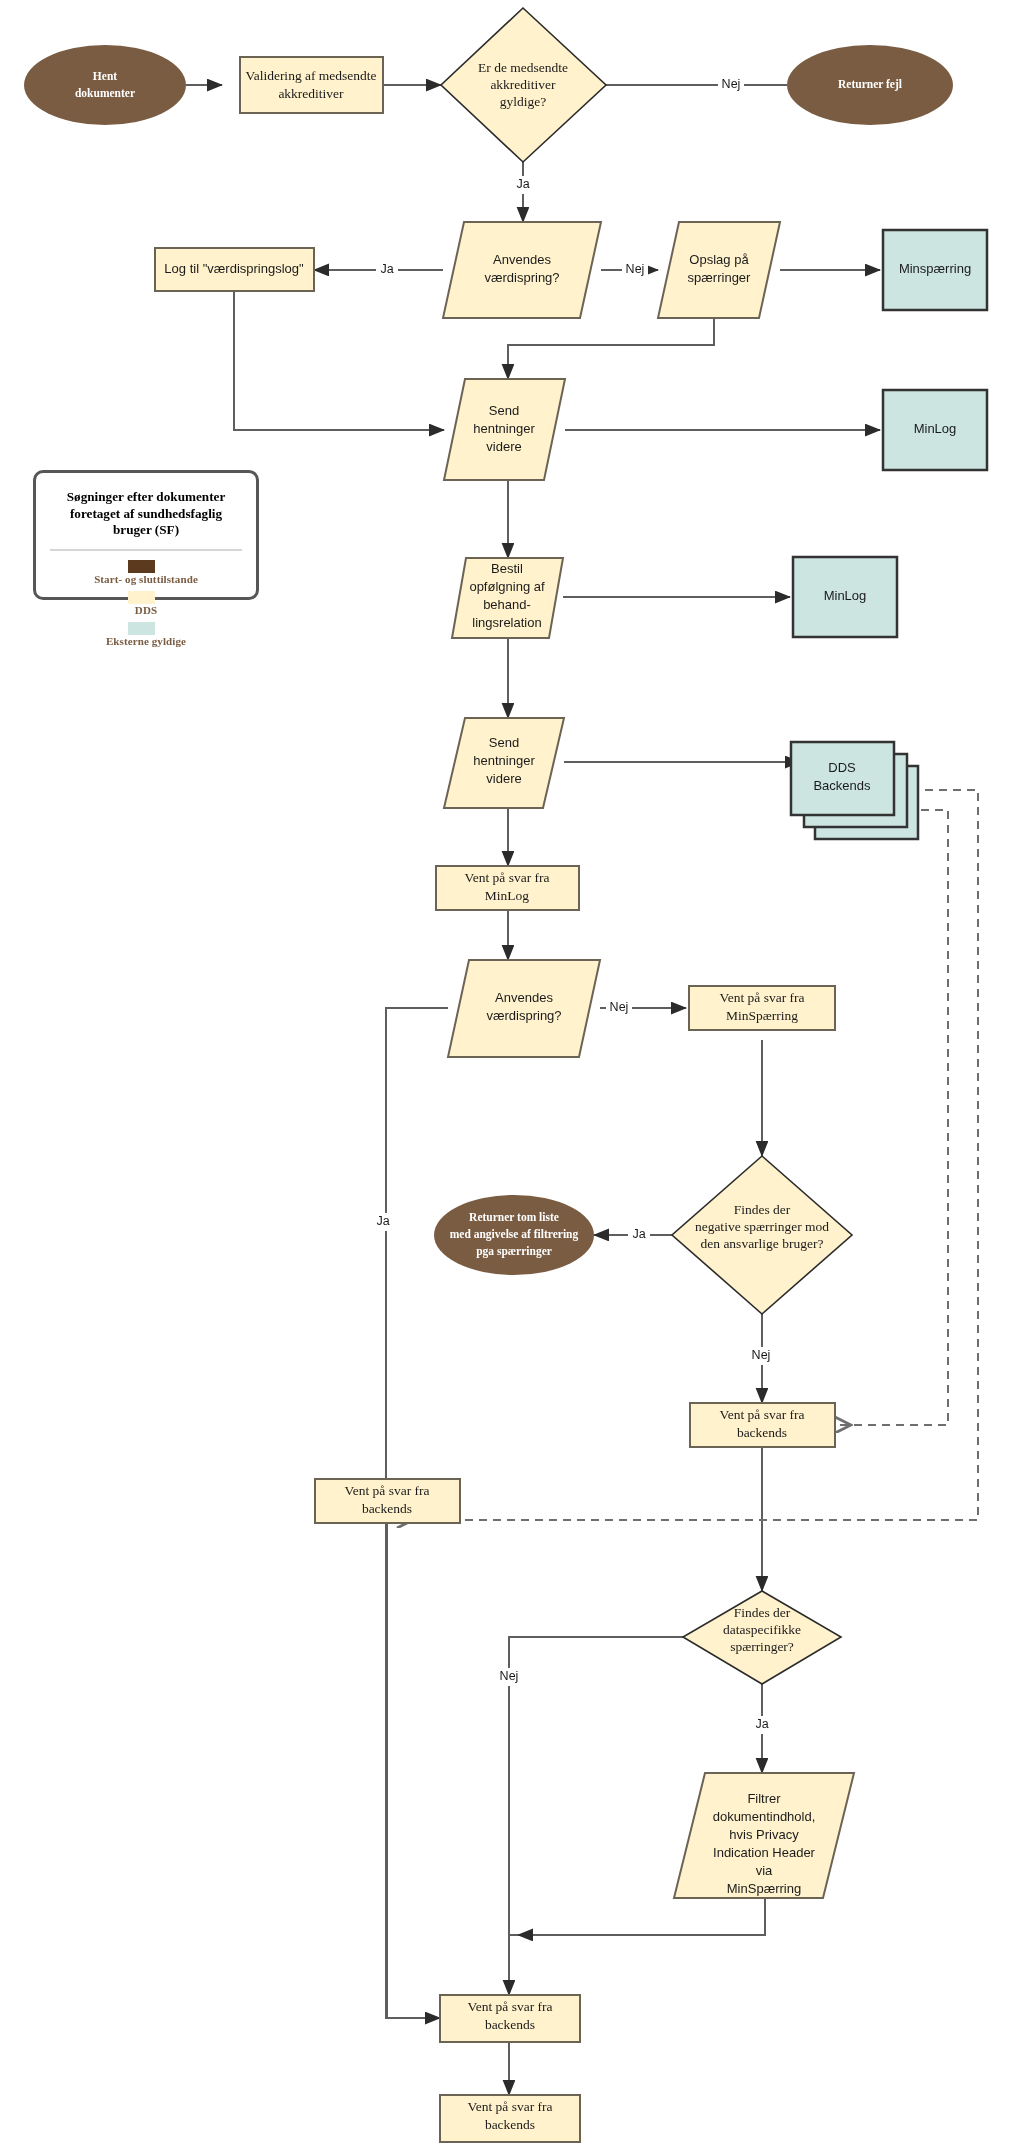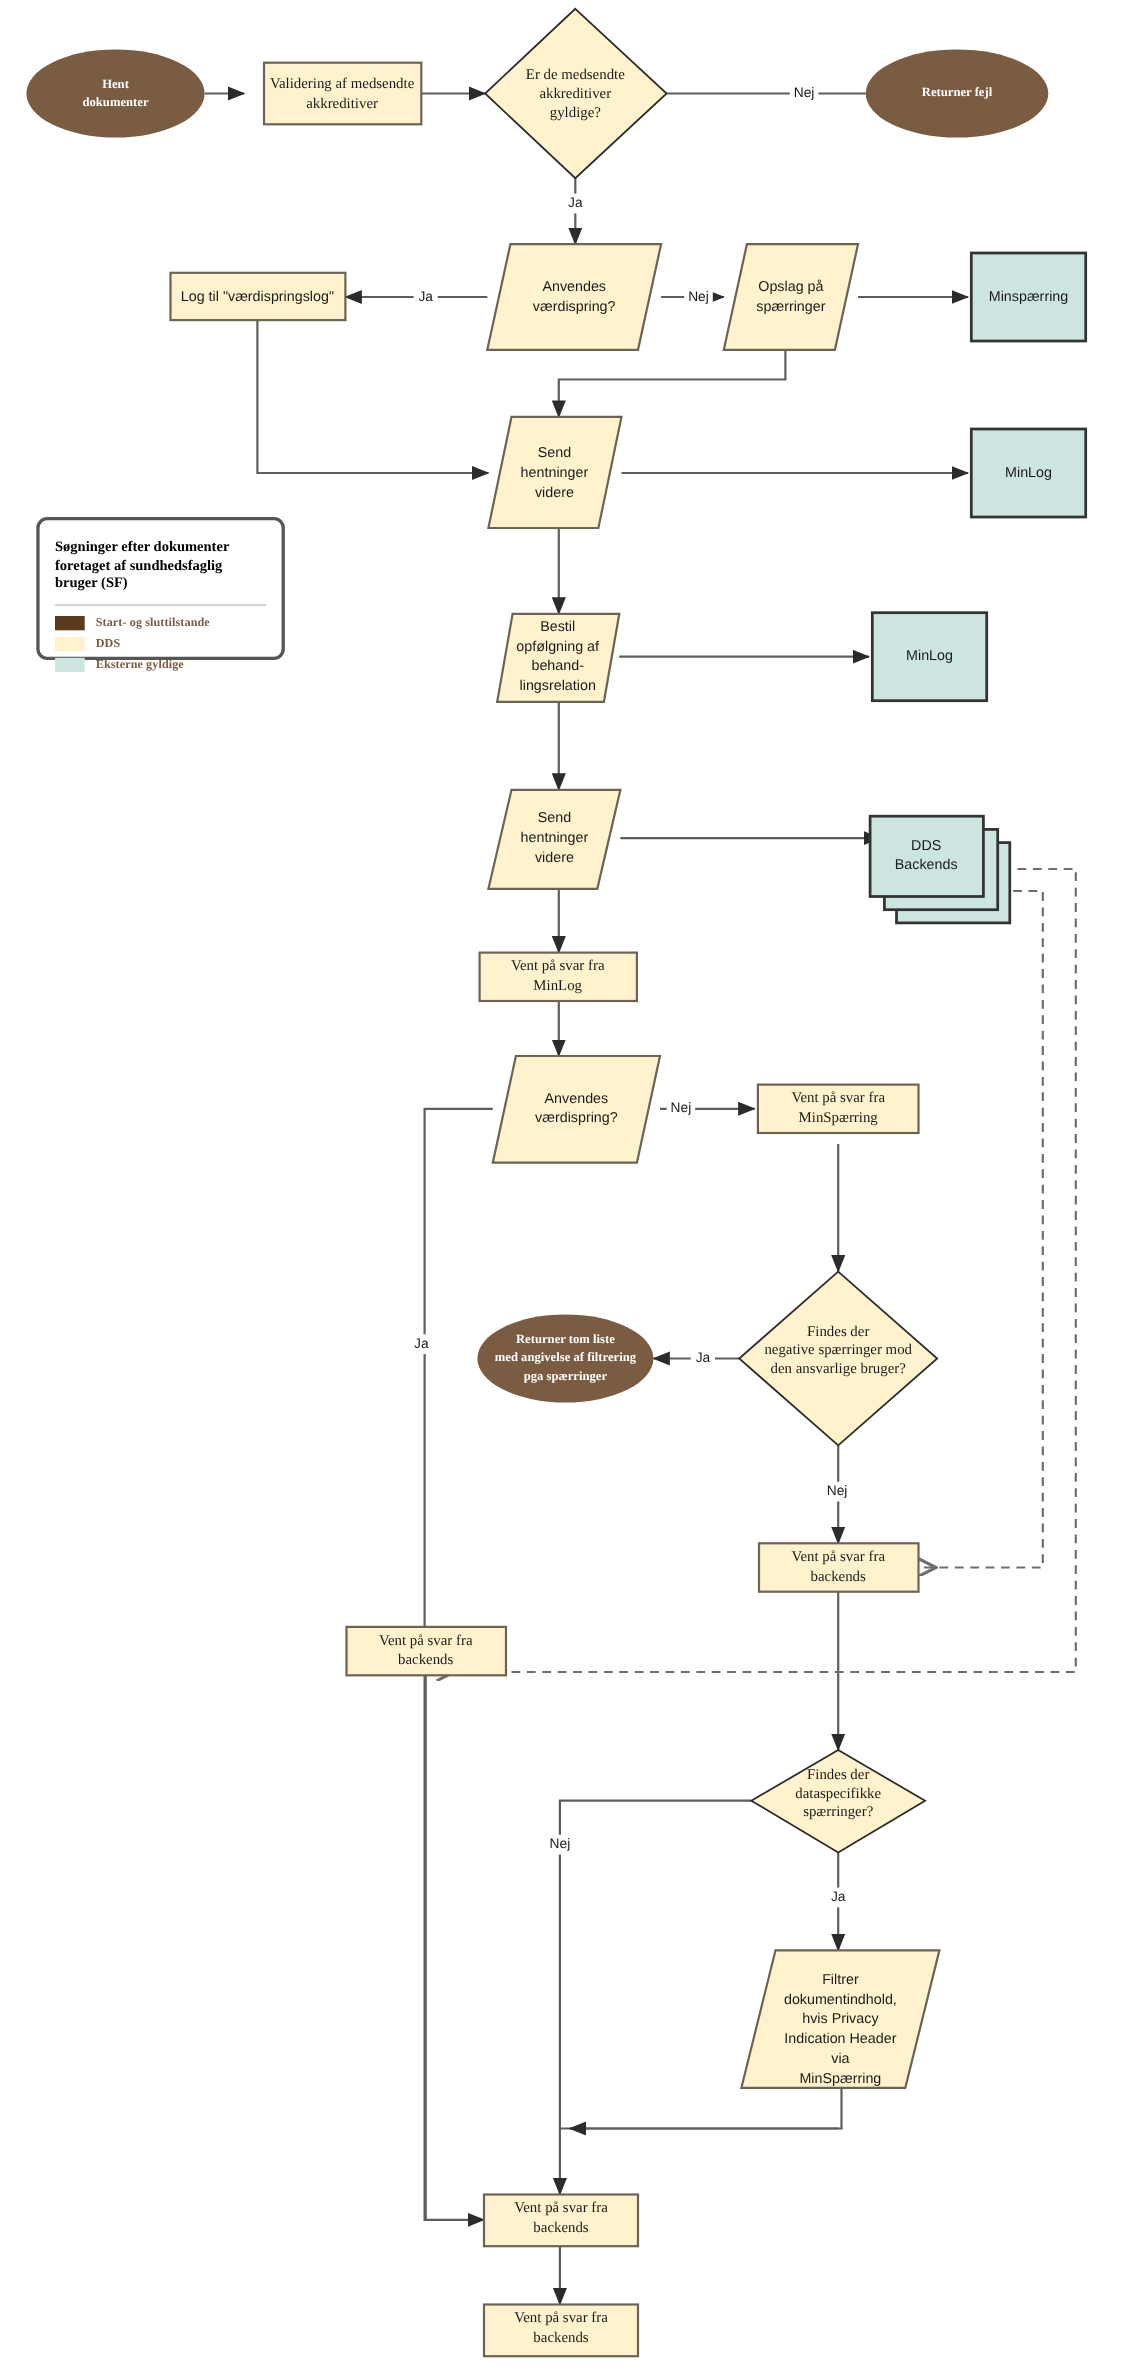--- a/index.html
+++ b/index.html
@@ -26,24 +26,24 @@
   .lbl-term{font-family:"Liberation Serif", serif;font-size:11.5px;font-weight:bold;fill:#ffffff;}
   .lbl-edge{font-family:"Liberation Sans", sans-serif;font-size:12.5px;fill:#1b1b1b;}
   
   #legend-box{
     position:absolute;left:33px;top:470px;width:226px;height:130px;
     background:#ffffff;border:3px solid #565656;border-radius:10px;
     box-sizing:border-box;padding:16px 14px 10px 14px;
   }
   #legend-title{
     font-family:"Liberation Serif", serif;font-weight:bold;font-size:13.2px;
-    color:#000;line-height:1.25;margin:0 0 10px 0;
+    color:#000;line-height:1.25;margin:0 0 10px 0;text-align:center;
   }
   #legend-sep{height:2px;background:#d6d6d6;margin:0 0 9px 0;}
-  .legend-row{display:flex;align-items:center;margin:0 0 6px 0;}
+  .legend-row{display:flex;align-items:center;margin:0 0 6px 0;flex-direction:column;}
   .legend-swatch{width:27px;height:13px;margin-right:10px;flex:0 0 auto;}
   .legend-label{
     font-family:"Liberation Serif", serif;font-size:11px;
     color:#7A5C42;font-weight:bold;letter-spacing:.1px;
   }
 </style>
 </head>
 <body>
 
 <div id="diagram-root">

